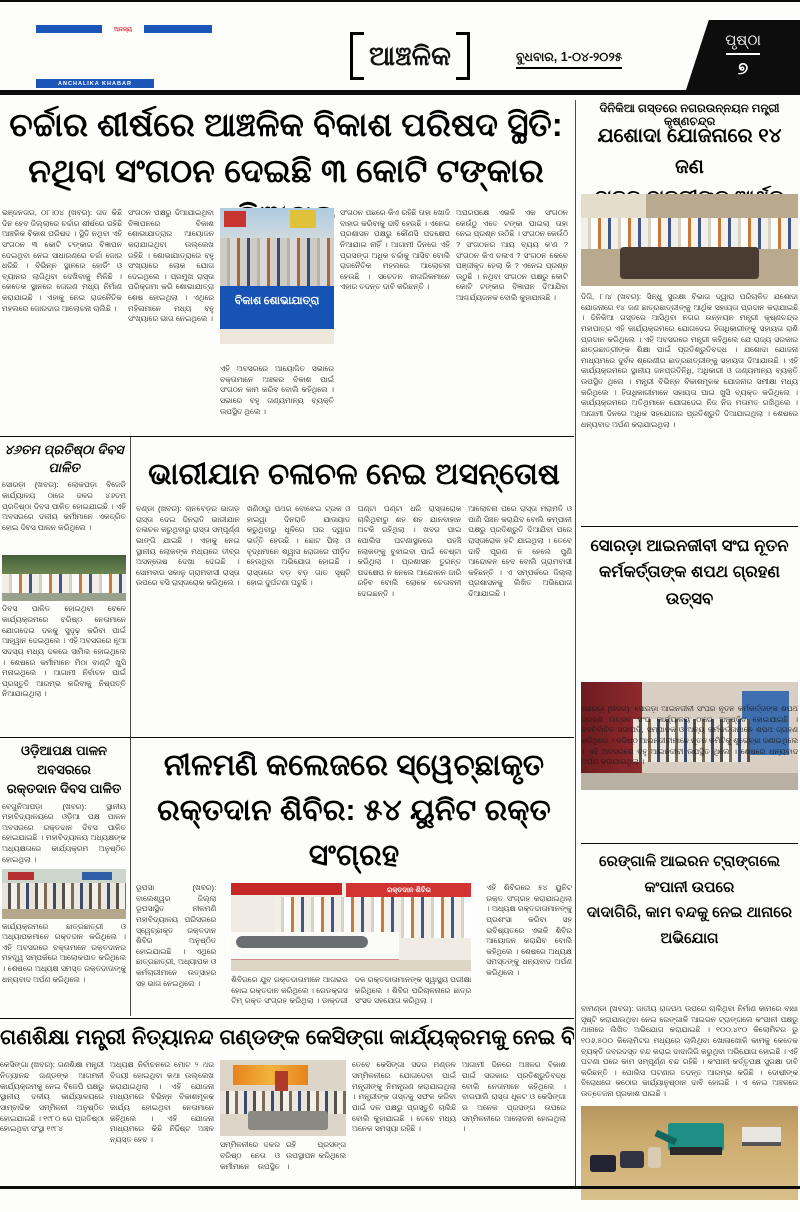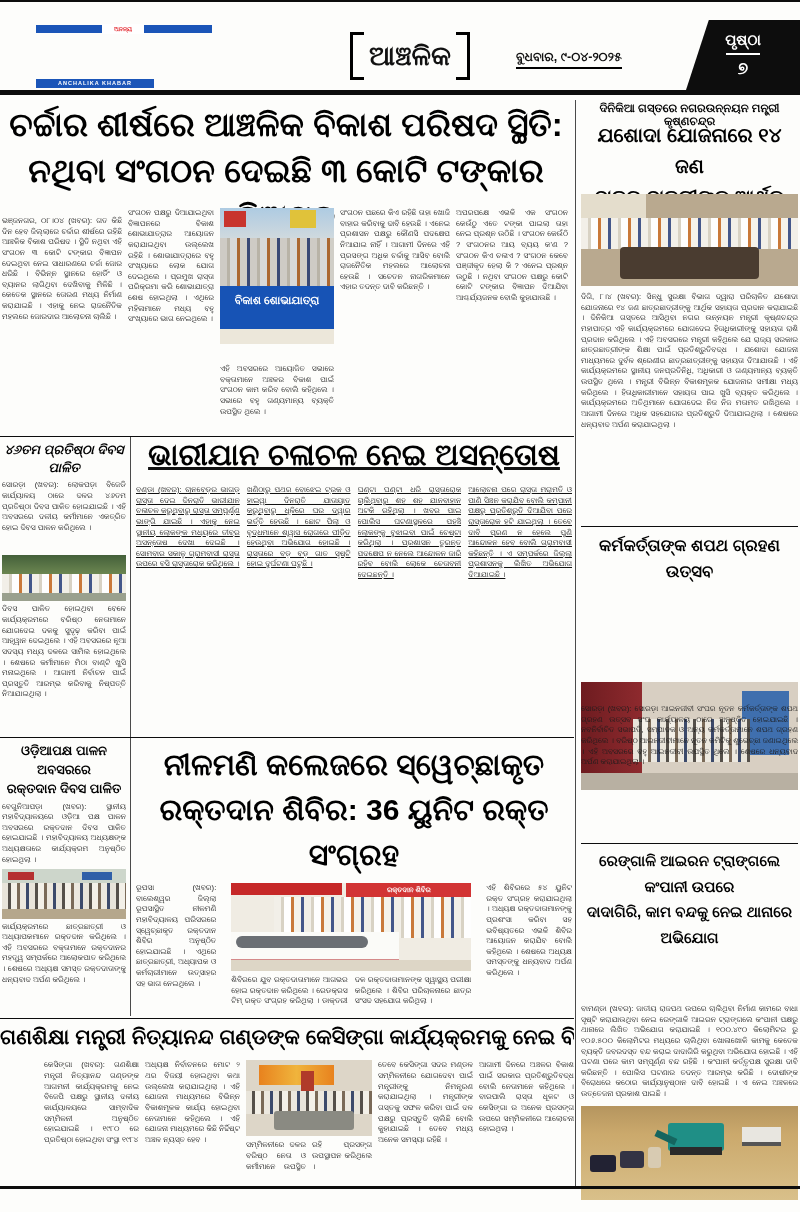--- a/index.html
+++ b/index.html
@@ -18,21 +18,21 @@
   .logo-tag{background:#fff;color:#e3262c;font-size:6px;font-weight:700;text-align:center;line-height:10px;}
   .logo-sub{background:#1b55b8;color:#fff;font-size:5.5px;font-weight:700;text-align:center;line-height:9px;letter-spacing:1px;}
   .sec-tag{display:flex;align-items:stretch;gap:5px;}
   .sec-tag .txt{font-size:27px;font-weight:700;align-self:center;}
   .br{width:11px;border:3px solid #000;}
   .br.l{border-right:none;}
   .br.r{border-left:none;}
   .dateline{font-size:12.5px;font-weight:700;border-bottom:2px solid #000;padding-bottom:2px;}
   .corner{background:#0d0d0d;clip-path:polygon(20% 0,100% 0,100% 100%,0 100%);
           color:#fff;display:flex;flex-direction:column;align-items:center;justify-content:center;}
-  .corner .lbl{font-size:15px;font-weight:700;}
+  .corner .lbl{font-size:15px;font-weight:400;}
   .corner .bar{width:34px;height:2px;background:#fff;margin:4px 0;}
   .corner .num{font-size:17px;font-weight:700;}
   
   .flexrow{display:flex;}
   .photo{position:relative;overflow:hidden;background:#c9c2b4;}
   .banner-txt{position:absolute;color:#fff;font-weight:700;text-align:center;width:100%;}
   .ppl-band{background:repeating-linear-gradient(90deg,#f2efe8 0 7px,#d8d2c4 7px 10px,#fefefe 10px 17px,#c9793a 17px 20px,#f5f2ea 20px 27px,#44578a 27px 30px);}
   .ppl-dark{background:repeating-linear-gradient(90deg,#e8e4da 0 6px,#55504a 6px 9px,#f3f0e8 9px 15px,#7a6a58 15px 18px,#ece8df 18px 24px,#3c4a6b 24px 27px);}
 </style>
 </head>
@@ -47,49 +47,49 @@
     <div class="abs logo-tag" style="left:72px;top:2px;width:42px;height:10px;">ଅନନ୍ୟ</div>
     <div class="abs logo-sub" style="left:6px;top:57px;width:118px;height:9px;">ANCHALIKA KHABAR</div>
   </div>
 
   <div class="abs sec-tag" style="left:350px;top:32px;height:48px;">
     <div class="br l"></div>
     <div class="txt">ଆଞ୍ଚଳିକ</div>
     <div class="br r"></div>
   </div>
 
-  <div class="abs dateline" style="left:516px;top:50px;">ବୁଧବାର, ୯-୦୪-୨୦୨୫</div>
+  <div class="abs dateline" style="left:516px;top:50px;">ବୁଧବାର, 1-୦୪-୨୦୨୫</div>
 
   <div class="abs corner" style="left:686px;top:20px;width:114px;height:70px;">
     <div class="lbl">ପୃଷ୍ଠା</div>
     <div class="bar"></div>
     <div class="num">୭</div>
   </div>
 
   <div class="abs rule" style="left:0;top:90px;width:800px;height:5px;"></div>
 
   <div class="abs vrule" style="left:575px;top:100px;width:1px;height:1086px;"></div>
   <div class="abs vrule" style="left:130px;top:436px;width:1px;height:580px;"></div>
 
   <div class="abs hl center" style="left:4px;top:102px;width:564px;">
     <div style="font-size:33px;line-height:1.4;">ଚର୍ଚ୍ଚାର ଶୀର୍ଷରେ ଆଞ୍ଚଳିକ ବିକାଶ ପରିଷଦ ସ୍ଥିତି:</div>
     <div style="font-size:33px;line-height:1.4;">ନଥିବା ସଂଗଠନ ଦେଇଛି ୩ କୋଟି ଟଙ୍କାର ବିଜ୍ଞାପନ</div>
   </div>
 
   <div class="abs flexrow" style="left:2px;top:208px;width:572px;height:226px;gap:6px;">
-    <div class="body-txt" style="width:120px;margin-top:8px;">ଭଞ୍ଜନଗର, ୦୮।୦୪ (ଖବର): ଗତ କିଛି ଦିନ ହେବ ଜିଲ୍ଲାରେ ଚର୍ଚ୍ଚାର ଶୀର୍ଷରେ ରହିଛି ଆଞ୍ଚଳିକ ବିକାଶ ପରିଷଦ । ସ୍ଥିତି ନଥିବା ଏହି ସଂଗଠନ ୩ କୋଟି ଟଙ୍କାର ବିଜ୍ଞାପନ ଦେଇଥିବା ନେଇ ସାଧାରଣରେ ଚର୍ଚ୍ଚା ଜୋର ଧରିଛି । ବିଭିନ୍ନ ସ୍ଥାନରେ ହୋର୍ଡିଂ ଓ ବ୍ୟାନର ଲାଗିଥିବା ଦେଖିବାକୁ ମିଳିଛି । କେତେକ ସ୍ଥାନରେ ତୋରଣ ମଧ୍ୟ ନିର୍ମାଣ କରାଯାଇଛି । ଏହାକୁ ନେଇ ରାଜନୈତିକ ମହଲରେ ଜୋରଦାର ଆଲୋଚନା ଚାଲିଛି ।</div>
+    <div class="body-txt" style="width:120px;">ଭଞ୍ଜନଗର, ୦୮।୦୪ (ଖବର): ଗତ କିଛି ଦିନ ହେବ ଜିଲ୍ଲାରେ ଚର୍ଚ୍ଚାର ଶୀର୍ଷରେ ରହିଛି ଆଞ୍ଚଳିକ ବିକାଶ ପରିଷଦ । ସ୍ଥିତି ନଥିବା ଏହି ସଂଗଠନ ୩ କୋଟି ଟଙ୍କାର ବିଜ୍ଞାପନ ଦେଇଥିବା ନେଇ ସାଧାରଣରେ ଚର୍ଚ୍ଚା ଜୋର ଧରିଛି । ବିଭିନ୍ନ ସ୍ଥାନରେ ହୋର୍ଡିଂ ଓ ବ୍ୟାନର ଲାଗିଥିବା ଦେଖିବାକୁ ମିଳିଛି । କେତେକ ସ୍ଥାନରେ ତୋରଣ ମଧ୍ୟ ନିର୍ମାଣ କରାଯାଇଛି । ଏହାକୁ ନେଇ ରାଜନୈତିକ ମହଲରେ ଜୋରଦାର ଆଲୋଚନା ଚାଲିଛି ।</div>
     <div class="body-txt" style="width:86px;">ସଂଗଠନ ପକ୍ଷରୁ ଦିଆଯାଇଥିବା ବିଜ୍ଞାପନରେ ବିକାଶ ଶୋଭାଯାତ୍ରାର ଆୟୋଜନ କରାଯାଇଥିବା ଉଲ୍ଲେଖ ରହିଛି । ଶୋଭାଯାତ୍ରାରେ ବହୁ ସଂଖ୍ୟାରେ ଲୋକ ଯୋଗ ଦେଇଥିଲେ । ପ୍ରମୁଖ ରାସ୍ତା ପରିକ୍ରମା କରି ଶୋଭାଯାତ୍ରା ଶେଷ ହୋଇଥିଲା । ଏଥିରେ ମହିଳାମାନେ ମଧ୍ୟ ବହୁ ସଂଖ୍ୟାରେ ଭାଗ ନେଇଥିଲେ ।</div>
     <div style="width:114px;">
       <div class="photo" style="width:114px;height:136px;">
         <div class="abs" style="left:0;top:0;width:100%;height:22%;background:linear-gradient(180deg,#aecbe2,#cfd9de);"></div>
         <div class="abs" style="left:4px;top:3px;width:22px;height:16px;background:#c8352e;"></div>
         <div class="abs" style="left:70px;top:2px;width:26px;height:18px;background:#e0c23a;"></div>
         <div class="abs ppl-band" style="left:0;top:22%;width:100%;height:38%;filter:brightness(.85);"></div>
         <div class="abs" style="left:0;top:57%;width:100%;height:32%;background:#1753b5;">
-          <div class="banner-txt" style="top:8px;font-size:11px;">ବିକାଶ ଶୋଭାଯାତ୍ରା</div>
+          <div class="banner-txt" style="top:8px;font-size:11px;font-family:Liberation Serif, serif;">ବିକାଶ ଶୋଭାଯାତ୍ରା</div>
         </div>
         <div class="abs" style="left:0;bottom:0;width:100%;height:11%;background:#ece7da;"></div>
       </div>
       <div class="body-txt" style="height:84px;margin-top:20px;">ଏହି ଅବସରରେ ଆୟୋଜିତ ସଭାରେ ବକ୍ତାମାନେ ଅଞ୍ଚଳର ବିକାଶ ପାଇଁ ସଂଗଠନ କାମ କରିବ ବୋଲି କହିଥିଲେ । ସଭାରେ ବହୁ ଗଣ୍ୟମାନ୍ୟ ବ୍ୟକ୍ତି ଉପସ୍ଥିତ ଥିଲେ ।</div>
     </div>
     <div class="body-txt" style="width:110px;">ସଂଗଠନ ପଛରେ କିଏ ରହିଛି ତାହା ଖୋଜି ବାହାର କରିବାକୁ ଦାବି ହେଉଛି । ଏନେଇ ପ୍ରଶାସନ ପକ୍ଷରୁ କୌଣସି ପଦକ୍ଷେପ ନିଆଯାଇ ନାହିଁ । ଆଗାମୀ ଦିନରେ ଏହି ପ୍ରସଙ୍ଗ ଅଧିକ ଚର୍ଚ୍ଚାକୁ ଆସିବ ବୋଲି ରାଜନୈତିକ ମହଲରେ ଆଲୋଚନା ହେଉଛି । ସଚେତନ ନାଗରିକମାନେ ଏହାର ତଦନ୍ତ ଦାବି କରିଛନ୍ତି ।</div>
     <div class="body-txt" style="width:112px;">ଅପରପକ୍ଷେ ଏଭଳି ଏକ ସଂଗଠନ କେଉଁଠୁ ଏତେ ଟଙ୍କା ପାଇଲା ତାହା ନେଇ ପ୍ରଶ୍ନ ଉଠିଛି । ସଂଗଠନ କେଉଁଠି ? ସଂଗଠନର ଆୟ ବ୍ୟୟ କ'ଣ ? ସଂଗଠନ କିଏ ଚଳାଏ ? ସଂଗଠନ କେବେ ପଞ୍ଜୀକୃତ ହେଲା କି ? ଏନେଇ ପ୍ରଶ୍ନ ଉଠୁଛି । ନଥିବା ସଂଗଠନ ପକ୍ଷରୁ କୋଟି କୋଟି ଟଙ୍କାର ବିଜ୍ଞାପନ ଦିଆଯିବା ଆଶ୍ଚର୍ଯ୍ୟଜନକ ବୋଲି କୁହାଯାଉଛି ।</div>
   </div>
 
   <div class="abs rule" style="left:0;top:436px;width:574px;height:1px;"></div>
@@ -98,21 +98,21 @@
     <div class="hl center" style="font-size:13px;line-height:1.4;font-style:italic;">୪୬ତମ ପ୍ରତିଷ୍ଠା ଦିବସ ପାଳିତ</div>
     <div class="body-txt" style="height:72px;margin-top:3px;">ସୋରଡ଼ା (ଖବର): ଲୋକପଡ଼ା ବିଜେଡି କାର୍ଯ୍ୟାଳୟ ଠାରେ ଦଳର ୪୬ତମ ପ୍ରତିଷ୍ଠା ଦିବସ ପାଳିତ ହୋଇଯାଇଛି । ଏହି ଅବସରରେ ଦଳୀୟ କର୍ମୀମାନେ ଏକତ୍ରିତ ହୋଇ ଦିବସ ପାଳନ କରିଥିଲେ ।</div>
     <div class="photo" style="width:124px;height:46px;margin:3px 0;">
       <div class="abs" style="left:0;top:0;width:100%;height:55%;background:linear-gradient(180deg,#44603a,#7a9459);"></div>
       <div class="abs ppl-band" style="left:0;top:40%;width:100%;height:42%;"></div>
       <div class="abs" style="left:0;bottom:0;width:100%;height:18%;background:#9aa08e;"></div>
     </div>
     <div class="body-txt" style="height:158px;">ଦିବସ ପାଳିତ ହୋଇଥିବା ବେଳେ କାର୍ଯ୍ୟକ୍ରମରେ ବରିଷ୍ଠ ନେତାମାନେ ଯୋଗଦେଇ ଦଳକୁ ସୁଦୃଢ଼ କରିବା ପାଇଁ ଆହ୍ୱାନ ଦେଇଥିଲେ । ଏହି ଅବସରରେ ନୂଆ ସଦସ୍ୟ ମଧ୍ୟ ଦଳରେ ସାମିଲ ହୋଇଥିଲେ । ଶେଷରେ କର୍ମୀମାନେ ମିଠା ବାଣ୍ଟି ଖୁସି ମନାଇଥିଲେ । ଆଗାମୀ ନିର୍ବାଚନ ପାଇଁ ପ୍ରସ୍ତୁତି ଆରମ୍ଭ କରିବାକୁ ନିଷ୍ପତ୍ତି ନିଆଯାଇଥିଲା ।</div>
   </div>
 
-  <div class="abs" style="left:136px;top:432px;width:436px;text-decoration:underline;">
+  <div class="abs" style="left:136px;top:451px;width:436px;">
     <div class="hl center" style="font-size:30px;line-height:1.5;">ଭାରୀଯାନ ଚଳାଚଳ ନେଇ ଅସନ୍ତୋଷ</div>
     <div class="flexrow" style="gap:7px;margin-top:8px;height:188px;">
       <div class="body-txt" style="flex:1;">ବଣ୍ଡା (ଖବର): ଚାନବେଡ଼ର ଭାଗଡ଼ ରାସ୍ତା ଦେଇ ଦିନରାତି ଭାରୀଯାନ ଚଳାଚଳ କରୁଥିବାରୁ ରାସ୍ତା ସମ୍ପୂର୍ଣ୍ଣ ଭାଙ୍ଗି ଯାଇଛି । ଏହାକୁ ନେଇ ସ୍ଥାନୀୟ ଲୋକଙ୍କ ମଧ୍ୟରେ ତୀବ୍ର ଅସନ୍ତୋଷ ଦେଖା ଦେଇଛି । ସୋମବାର ସକାଳୁ ଗ୍ରାମବାସୀ ରାସ୍ତା ଉପରେ ବସି ରାସ୍ତାରୋକ କରିଥିଲେ ।</div>
       <div class="body-txt" style="flex:1;">ଖଣିଠାରୁ ପଥର ବୋଝେଇ ଟ୍ରକ ଓ ହାଇୱା ଦିନରାତି ଯାତାୟାତ କରୁଥିବାରୁ ଧୂଳିରେ ଘର ଦ୍ୱାର ଭର୍ତ୍ତି ହେଉଛି । ଛୋଟ ପିଲା ଓ ବୃଦ୍ଧମାନେ ଶ୍ୱାସ ରୋଗରେ ପୀଡ଼ିତ ହେଉଥିବା ଅଭିଯୋଗ ହୋଇଛି । ରାସ୍ତାରେ ବଡ଼ ବଡ଼ ଗାତ ସୃଷ୍ଟି ହୋଇ ଦୁର୍ଘଟଣା ଘଟୁଛି ।</div>
       <div class="body-txt" style="flex:1;">ଘଣ୍ଟା ଘଣ୍ଟା ଧରି ରାସ୍ତାରୋକ ଚାଲିଥିବାରୁ ଶହ ଶହ ଯାନବାହାନ ଅଟକି ରହିଥିଲା । ଖବର ପାଇ ପୋଲିସ ଘଟଣାସ୍ଥଳରେ ପହଞ୍ଚି ଲୋକଙ୍କୁ ବୁଝାଇବା ପାଇଁ ଚେଷ୍ଟା କରିଥିଲା । ପ୍ରଶାସନ ତୁରନ୍ତ ପଦକ୍ଷେପ ନ ନେଲେ ଆନ୍ଦୋଳନ ଜାରି ରହିବ ବୋଲି ଲୋକେ ଚେତାବନୀ ଦେଇଛନ୍ତି ।</div>
       <div class="body-txt" style="flex:1;">ଆଲୋଚନା ପରେ ରାସ୍ତା ମରାମତି ଓ ପାଣି ସିଞ୍ଚନ କରାଯିବ ବୋଲି କମ୍ପାନୀ ପକ୍ଷରୁ ପ୍ରତିଶ୍ରୁତି ଦିଆଯିବା ପରେ ରାସ୍ତାରୋକ ହଟି ଯାଇଥିଲା । ତେବେ ଦାବି ପୂରଣ ନ ହେଲେ ପୁଣି ଆନ୍ଦୋଳନ ହେବ ବୋଲି ଗ୍ରାମବାସୀ କହିଛନ୍ତି । ଏ ସମ୍ପର୍କରେ ଜିଲ୍ଲା ପ୍ରଶାସନକୁ ଲିଖିତ ଅଭିଯୋଗ ଦିଆଯାଇଛି ।</div>
     </div>
   </div>
 
   <div class="abs rule" style="left:0;top:737px;width:574px;height:1px;"></div>
@@ -126,21 +126,21 @@
       <div class="abs" style="left:6px;top:3px;width:26px;height:8px;background:#b53030;"></div>
       <div class="abs" style="left:80px;top:3px;width:30px;height:8px;background:#2f5fa8;"></div>
       <div class="abs ppl-dark" style="left:0;top:28%;width:100%;height:52%;"></div>
       <div class="abs" style="left:0;bottom:0;width:100%;height:20%;background:#b5a78c;"></div>
     </div>
     <div class="body-txt" style="height:106px;">କାର୍ଯ୍ୟକ୍ରମରେ ଛାତ୍ରଛାତ୍ରୀ ଓ ଅଧ୍ୟାପକମାନେ ରକ୍ତଦାନ କରିଥିଲେ । ଏହି ଅବସରରେ ବକ୍ତାମାନେ ରକ୍ତଦାନର ମହତ୍ତ୍ୱ ସମ୍ପର୍କରେ ଆଲୋକପାତ କରିଥିଲେ । ଶେଷରେ ଅଧ୍ୟକ୍ଷ ସମସ୍ତ ରକ୍ତଦାତାଙ୍କୁ ଧନ୍ୟବାଦ ଅର୍ପଣ କରିଥିଲେ ।</div>
   </div>
 
   <div class="abs" style="left:136px;top:742px;width:436px;">
     <div class="hl center" style="font-size:30px;line-height:1.5;">ନୀଳମଣି କଲେଜରେ ସ୍ୱେଚ୍ଛାକୃତ</div>
-    <div class="hl center" style="font-size:30px;line-height:1.5;">ରକ୍ତଦାନ ଶିବିର: 36 ୟୁନିଟ ରକ୍ତ ସଂଗ୍ରହ</div>
+    <div class="hl center" style="font-size:30px;line-height:1.5;">ରକ୍ତଦାନ ଶିବିର: ୫୪ ୟୁନିଟ ରକ୍ତ ସଂଗ୍ରହ</div>
     <div class="flexrow" style="gap:15px;margin-top:6px;height:178px;">
       <div class="body-txt" style="width:88px;">ରୂପସା (ଖବର): ବାଲେଶ୍ୱର ଜିଲ୍ଲା ରୂପସାସ୍ଥିତ ନୀଳମଣି ମହାବିଦ୍ୟାଳୟ ପରିସରରେ ସ୍ୱେଚ୍ଛାକୃତ ରକ୍ତଦାନ ଶିବିର ଅନୁଷ୍ଠିତ ହୋଇଯାଇଛି । ଏଥିରେ ଛାତ୍ରଛାତ୍ରୀ, ଅଧ୍ୟାପକ ଓ କର୍ମଚାରୀମାନେ ଉତ୍ସାହର ସହ ଭାଗ ନେଇଥିଲେ ।</div>
       <div style="width:240px;">
         <div class="photo" style="width:240px;height:88px;background:#f0ece3;">
           <div class="abs" style="left:0;top:0;width:46%;height:14%;background:#c62828;"></div>
           <div class="abs" style="left:48%;top:0;width:52%;height:20%;background:#d23434;">
             <div class="banner-txt" style="top:3px;font-size:7px;">ରକ୍ତଦାନ ଶିବିର</div>
           </div>
           <div class="abs ppl-band" style="left:18%;top:16%;width:82%;height:46%;"></div>
           <div class="abs" style="left:0;top:56%;width:70%;height:30%;background:#fbfbf8;border-bottom:4px solid #d48a8a;"></div>
@@ -151,21 +151,21 @@
       </div>
       <div class="body-txt" style="width:94px;">ଏହି ଶିବିରରେ ୫୪ ୟୁନିଟ ରକ୍ତ ସଂଗ୍ରହ କରାଯାଇଥିଲା । ଅଧ୍ୟକ୍ଷ ରକ୍ତଦାତାମାନଙ୍କୁ ପ୍ରଶଂସା କରିବା ସହ ଭବିଷ୍ୟତରେ ଏଭଳି ଶିବିର ଆୟୋଜନ କରାଯିବ ବୋଲି କହିଥିଲେ । ଶେଷରେ ଅଧ୍ୟକ୍ଷ ସମସ୍ତଙ୍କୁ ଧନ୍ୟବାଦ ଅର୍ପଣ କରିଥିଲେ ।</div>
     </div>
   </div>
 
   <div class="abs rule" style="left:0;top:1018px;width:574px;height:1px;"></div>
 
   <div class="abs" style="left:0;top:1022px;width:574px;">
     <div class="hl center" style="font-size:21px;line-height:1.45;white-space:nowrap;overflow:hidden;">ଗଣଶିକ୍ଷା ମନ୍ତ୍ରୀ ନିତ୍ୟାନନ୍ଦ ଗଣ୍ଡଙ୍କ କେସିଙ୍ଗା କାର୍ଯ୍ୟକ୍ରମକୁ ନେଇ ବିଜେପିର ସାମ୍ବାଦିକ ସମ୍ମିଳନୀ</div>
     <div class="flexrow" style="gap:6px;margin-top:8px;height:118px;">
-      <div class="body-txt" style="width:104px;padding-left:44px;">କେସିଙ୍ଗା (ଖବର): ଗଣଶିକ୍ଷା ମନ୍ତ୍ରୀ ନିତ୍ୟାନନ୍ଦ ଗଣ୍ଡଙ୍କ ଆଗମନୀ କାର୍ଯ୍ୟକ୍ରମକୁ ନେଇ ବିଜେପି ପକ୍ଷରୁ ସ୍ଥାନୀୟ ଦଳୀୟ କାର୍ଯ୍ୟାଳୟରେ ସାମ୍ବାଦିକ ସମ୍ମିଳନୀ ଅନୁଷ୍ଠିତ ହୋଇଯାଇଛି । ୧୯୮୦ ରେ ପ୍ରତିଷ୍ଠା ହୋଇଥିବା ସଂସ୍ଥା ୧୯୮୪</div>
+      <div class="body-txt" style="width:104px;">କେସିଙ୍ଗା (ଖବର): ଗଣଶିକ୍ଷା ମନ୍ତ୍ରୀ ନିତ୍ୟାନନ୍ଦ ଗଣ୍ଡଙ୍କ ଆଗମନୀ କାର୍ଯ୍ୟକ୍ରମକୁ ନେଇ ବିଜେପି ପକ୍ଷରୁ ସ୍ଥାନୀୟ ଦଳୀୟ କାର୍ଯ୍ୟାଳୟରେ ସାମ୍ବାଦିକ ସମ୍ମିଳନୀ ଅନୁଷ୍ଠିତ ହୋଇଯାଇଛି । ୧୯୮୦ ରେ ପ୍ରତିଷ୍ଠା ହୋଇଥିବା ସଂସ୍ଥା ୧୯୮୪</div>
       <div class="body-txt" style="width:104px;">ଅଧ୍ୟକ୍ଷ ନିର୍ବାଚନରେ ମୋଟ ୨ ଥର ବିଜୟୀ ହୋଇଥିବା କଥା ଉଲ୍ଲେଖ କରାଯାଇଥିଲା । ଏହି ଯୋଜନା ମାଧ୍ୟମରେ ବିଭିନ୍ନ ବିକାଶମୂଳକ କାର୍ଯ୍ୟ ହୋଇଥିବା ନେତାମାନେ କହିଥିଲେ । ଏହି ଯୋଜନା ମାଧ୍ୟମରେ କିଛି ନିର୍ଦ୍ଦିଷ୍ଟ ଅଞ୍ଚଳ ନ୍ୟସ୍ତ ହେବ ।</div>
       <div style="width:126px;">
         <div class="photo" style="width:126px;height:76px;background:#ddd6c8;">
           <div class="abs" style="left:10%;top:6%;width:60%;height:26%;background:linear-gradient(90deg,#e8821e,#f0b43c,#e8821e);"></div>
           <div class="abs" style="left:44%;top:14%;width:10%;height:50%;background:#b03a2a;"></div>
           <div class="abs ppl-dark" style="left:0;top:40%;width:100%;height:30%;"></div>
           <div class="abs" style="left:22%;top:66%;width:64%;height:26%;background:#8a8a82;border-radius:3px;"></div>
         </div>
         <div class="body-txt" style="height:38px;margin-top:4px;column-count:2;column-gap:6px;">ସମ୍ମିଳନୀରେ ଦଳର ବରିଷ୍ଠ ନେତା ଓ କର୍ମୀମାନେ ଉପସ୍ଥିତ ରହି ପ୍ରସଙ୍ଗ ଉପସ୍ଥାପନ କରିଥିଲେ ।</div>
       </div>
@@ -184,20 +184,21 @@
     <div class="abs photo" style="left:0;top:94px;width:217px;height:92px;background:#b9a98f;">
       <div class="abs" style="left:0;top:0;width:30%;height:40%;background:#e4ddcc;"></div>
       <div class="abs ppl-band" style="left:0;top:26%;width:100%;height:34%;"></div>
       <div class="abs" style="left:18%;top:58%;width:64%;height:34%;background:#4a3c30;border-radius:4px;"></div>
     </div>
     <div class="abs body-txt" style="left:0;top:192px;width:217px;height:230px;">ଦିଗି, ୮।୪ (ଖବର): ସିନ୍ଧୁ ସୁରକ୍ଷା ବିଭାଗ ଦ୍ୱାରା ପରିଚାଳିତ ଯଶୋଦା ଯୋଜନାରେ ୧୪ ଜଣ ଛାତ୍ରଛାତ୍ରୀଙ୍କୁ ଆର୍ଥିକ ସହାୟତା ପ୍ରଦାନ କରାଯାଇଛି । ଦିନିକିଆ ଗସ୍ତରେ ଆସିଥିବା ନଗର ଉନ୍ନୟନ ମନ୍ତ୍ରୀ କୃଷ୍ଣଚନ୍ଦ୍ର ମହାପାତ୍ର ଏହି କାର୍ଯ୍ୟକ୍ରମରେ ଯୋଗଦେଇ ହିତାଧିକାରୀଙ୍କୁ ସହାୟତା ରାଶି ପ୍ରଦାନ କରିଥିଲେ । ଏହି ଅବସରରେ ମନ୍ତ୍ରୀ କହିଥିଲେ ଯେ ରାଜ୍ୟ ସରକାର ଛାତ୍ରଛାତ୍ରୀଙ୍କ ଶିକ୍ଷା ପାଇଁ ପ୍ରତିଶ୍ରୁତିବଦ୍ଧ । ଯଶୋଦା ଯୋଜନା ମାଧ୍ୟମରେ ଦୁର୍ବଳ ଶ୍ରେଣୀର ଛାତ୍ରଛାତ୍ରୀଙ୍କୁ ସହାୟତା ଦିଆଯାଉଛି । ଏହି କାର୍ଯ୍ୟକ୍ରମରେ ସ୍ଥାନୀୟ ଜନପ୍ରତିନିଧି, ଅଧିକାରୀ ଓ ଗଣ୍ୟମାନ୍ୟ ବ୍ୟକ୍ତି ଉପସ୍ଥିତ ଥିଲେ । ମନ୍ତ୍ରୀ ବିଭିନ୍ନ ବିକାଶମୂଳକ ଯୋଜନାର ସମୀକ୍ଷା ମଧ୍ୟ କରିଥିଲେ । ହିତାଧିକାରୀମାନେ ସହାୟତା ପାଇ ଖୁସି ବ୍ୟକ୍ତ କରିଥିଲେ । କାର୍ଯ୍ୟକ୍ରମରେ ଅତିଥିମାନେ ଯୋଗଦେଇ ନିଜ ନିଜ ମତାମତ ରଖିଥିଲେ । ଆଗାମୀ ଦିନରେ ଅଧିକ ସହଯୋଗର ପ୍ରତିଶ୍ରୁତି ଦିଆଯାଇଥିଲା । ଶେଷରେ ଧନ୍ୟବାଦ ଅର୍ପଣ କରାଯାଇଥିଲା ।</div>
 
     <div class="abs rule" style="left:0;top:426px;width:217px;height:1px;"></div>
 
     <div class="abs hl center" style="left:0;top:432px;width:217px;">
+      <div style="font-size:16.5px;line-height:1.6;">ସୋରଡ଼ା ଆଇନଜୀବୀ ସଂଘ ନୂତନ</div>
       <div style="font-size:16.5px;line-height:1.6;">କର୍ମକର୍ତ୍ତାଙ୍କ ଶପଥ ଗ୍ରହଣ ଉତ୍ସବ</div>
     </div>
     <div class="abs photo" style="left:0;top:490px;width:217px;height:108px;background:#d8cfc2;">
       <div class="abs" style="left:0;top:0;width:28%;height:100%;background:linear-gradient(90deg,#6e1c20,#8e2a2e);"></div>
       <div class="abs" style="left:74%;top:8%;width:22%;height:60%;background:#3f6fae;"></div>
       <div class="abs ppl-dark" style="left:24%;top:34%;width:54%;height:40%;"></div>
       <div class="abs" style="left:0;bottom:0;width:100%;height:16%;background:#b8b0a2;"></div>
     </div>
     <div class="abs body-txt" style="left:0;top:604px;width:217px;height:134px;">ସୋରଡ଼ା (ଖବର): ସୋରଡ଼ା ଆଇନଜୀବୀ ସଂଘର ନୂତନ କର୍ମକର୍ତ୍ତାଙ୍କ ଶପଥ ଗ୍ରହଣ ଉତ୍ସବ ସଂଘ କାର୍ଯ୍ୟାଳୟ ଠାରେ ଅନୁଷ୍ଠିତ ହୋଇଯାଇଛି । ନବନିର୍ବାଚିତ ସଭାପତି, ସମ୍ପାଦକ ଓ ଅନ୍ୟ କର୍ମକର୍ତ୍ତାମାନେ ଶପଥ ଗ୍ରହଣ କରିଥିଲେ । ବରିଷ୍ଠ ଆଇନଜୀବୀମାନେ ନୂତନ କମିଟିକୁ ଶୁଭେଚ୍ଛା ଜଣାଇଥିଲେ । ଏହି ଅବସରରେ ବହୁ ଆଇନଜୀବୀ ଉପସ୍ଥିତ ଥିଲେ । ଶେଷରେ ଧନ୍ୟବାଦ ଅର୍ପଣ କରାଯାଇଥିଲା ।</div>
 

